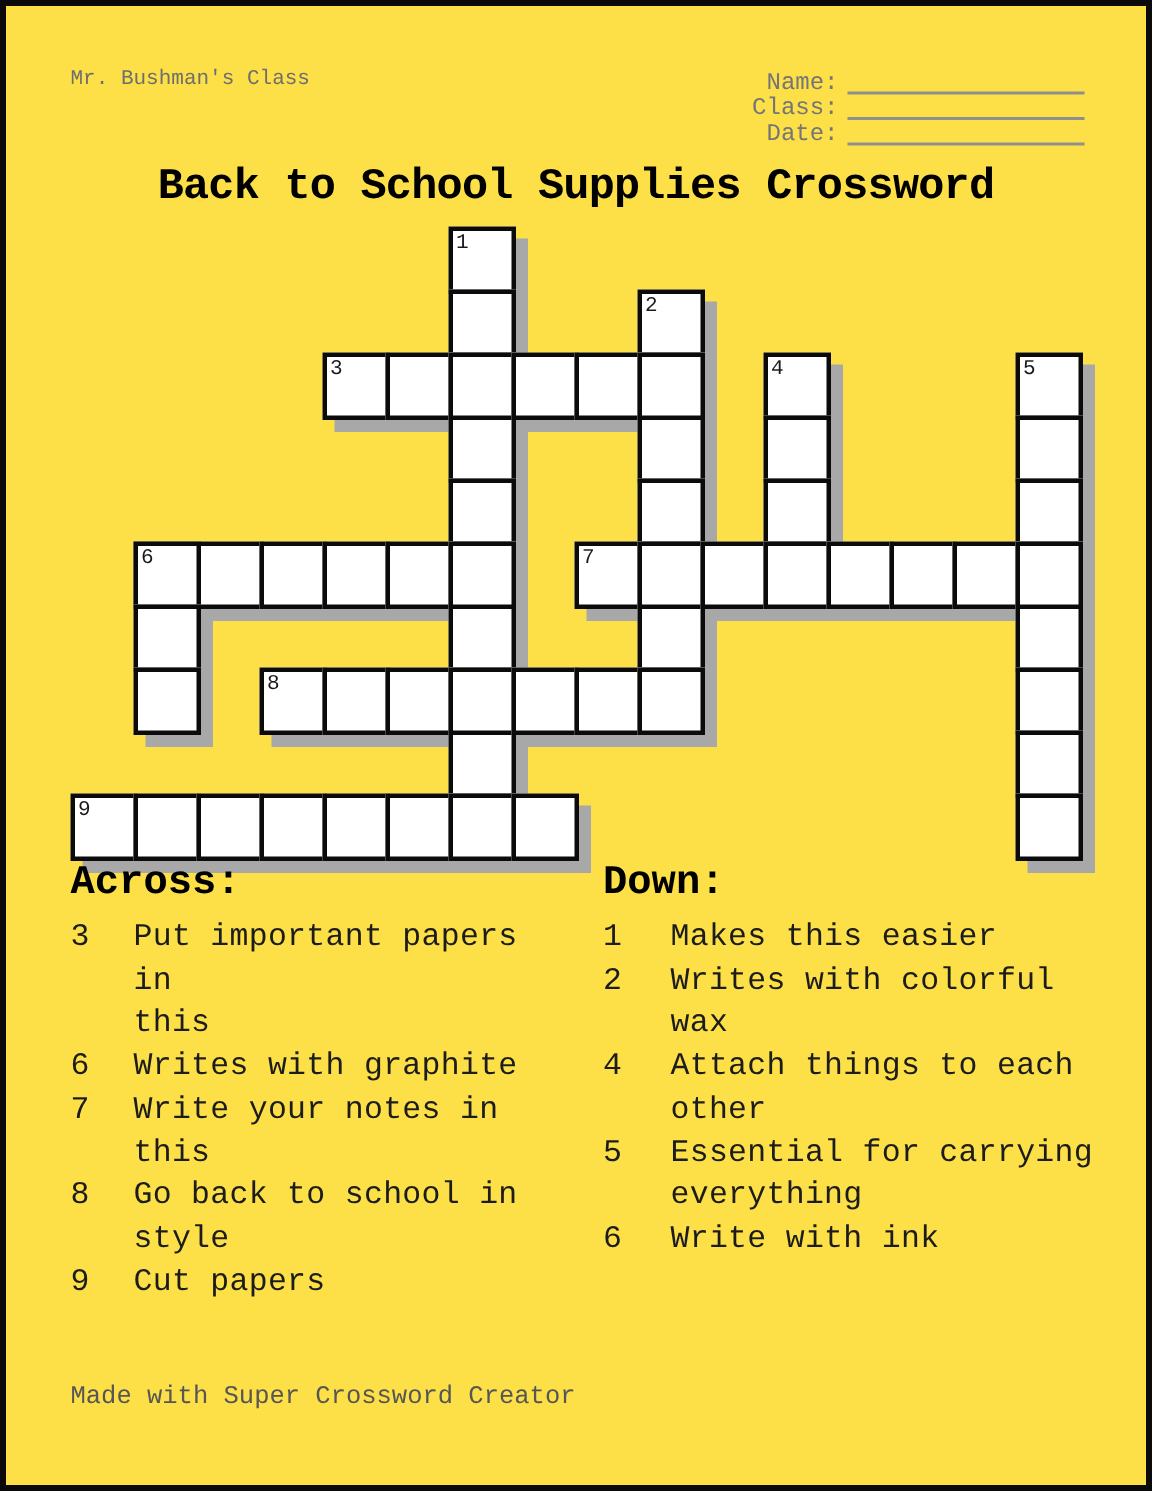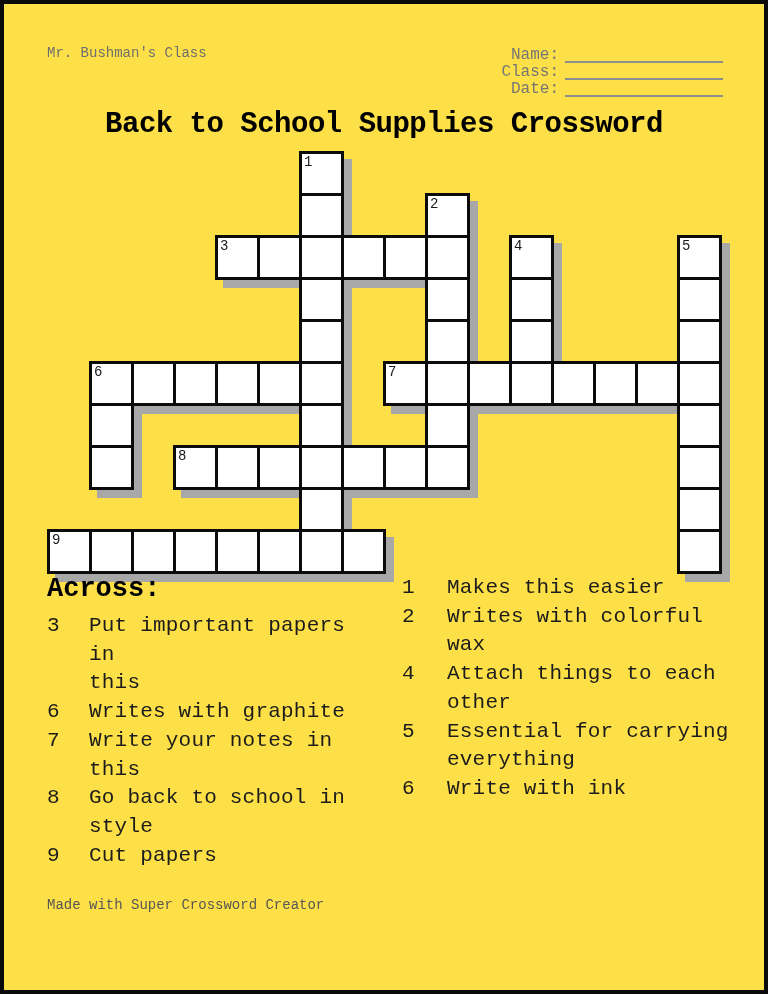--- a/index.html
+++ b/index.html
@@ -25,21 +25,21 @@
   }
   .cellnum{position:absolute;z-index:3;font-size:14px;line-height:14px;color:#1a1a1a;}
   .clues{position:absolute;top:574px;z-index:2;}
   .clues.across{left:47px;width:330px;}
   .clues.down{left:402px;width:340px;}
   .clues h2{margin:0 0 8px 0;font-size:27px;line-height:30px;font-weight:bold;color:#000;}
   .clue{display:flex;font-size:21px;line-height:28.7px;color:#1c1c1c;}
   .clue .num{flex:0 0 42px;}
   .clues.down .clue .num{flex-basis:45px;}
   .clue .txt{white-space:pre-line;letter-spacing:0.2px;}
-  .footer{position:absolute;left:47px;top:897px;font-size:14px;color:#565656;}
+  .footer{position:absolute;left:47px;top:922px;font-size:17px;color:#565656;}
 </style>
 </head>
 <body>
 
 <div class="page">
   <div class="frame"></div>
 
   <div class="teacher">Mr. Bushman's Class</div>
 
   <div class="fill-fields">
@@ -170,20 +170,21 @@
 style</span>
         </div>
         <div class="clue">
           <span class="num">9</span>
           <span class="txt">Cut papers</span>
         </div>
       </div>
   </div>
 
   <div class="clues down">
+    <h2>Down:</h2>
     <div class="clue-list">
         <div class="clue">
           <span class="num">1</span>
           <span class="txt">Makes this easier</span>
         </div>
         <div class="clue">
           <span class="num">2</span>
           <span class="txt">Writes with colorful wax</span>
         </div>
         <div class="clue">

